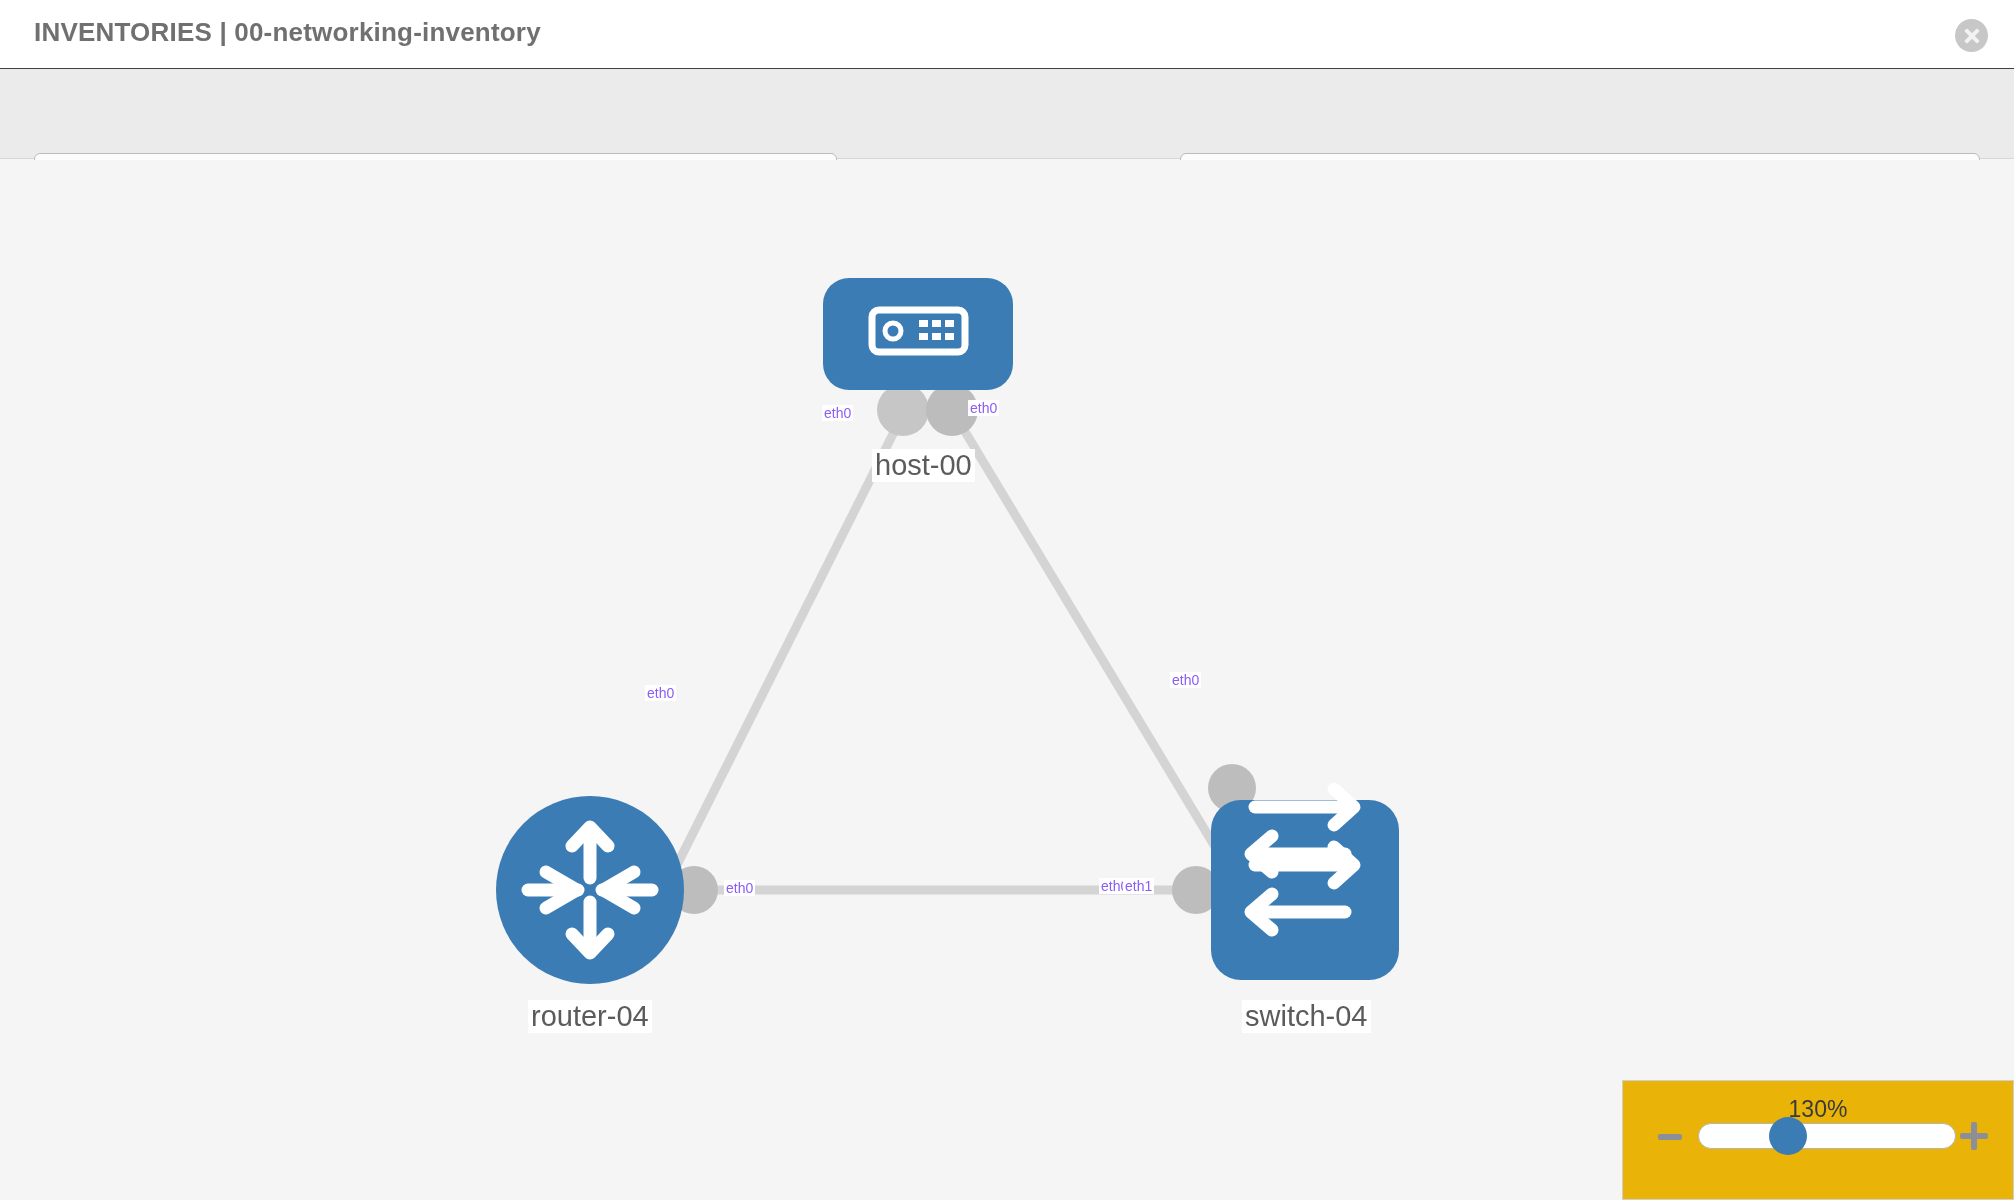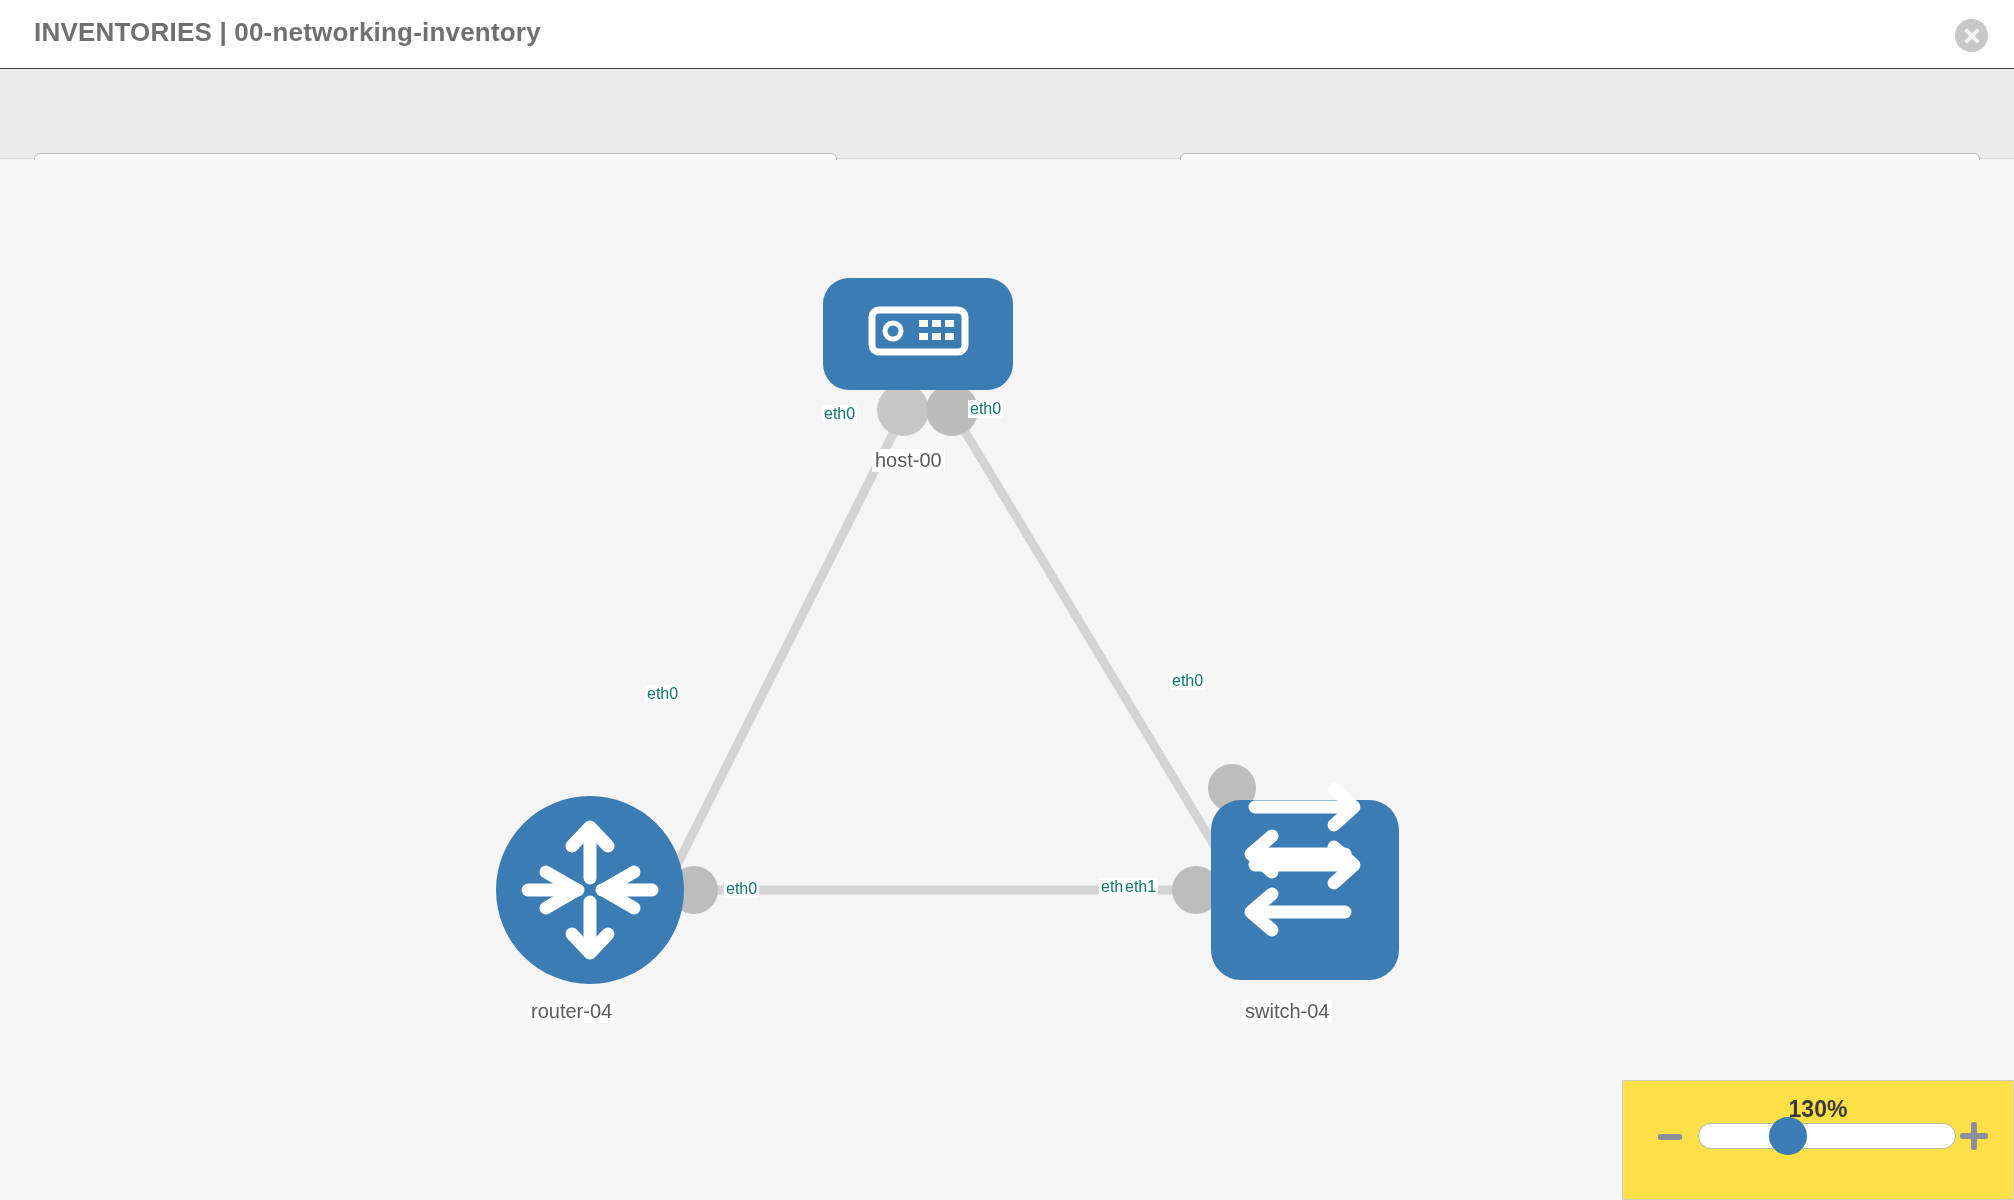--- a/index.html
+++ b/index.html
@@ -118,43 +118,42 @@
     position: absolute;
     top: 160px; left: 0;
     width: 2014px; height: 1040px;
     background: #f5f5f5;
     overflow: hidden;
   }
   .topo-svg { position: absolute; top: 0; left: 0; }
 
   .edge-label {
     position: absolute;
-    font-size: 16px;
-    color: #0f766e;
+    font-size: 14px;
+    color: #8b5cf6;
     background: #ffffff;
     padding: 0 2px;
     white-space: nowrap;
   }
   .node-label {
     position: absolute;
-    font-size: 20px;
+    font-size: 29px;
     color: #5b5b5b;
     background: #ffffff;
     padding: 0 3px;
     white-space: nowrap;
   }
 
   
   .zoom-panel {
     position: absolute;
     left: 1622px; top: 1080px;
     width: 392px; height: 120px;
-    background: #fde047;
+    background: #eab308;
     border: 1px solid #cfcfcf;
-    font-weight: bold;
   }
   .zoom-value {
     position: absolute;
     top: 15px; left: 0; width: 100%;
     text-align: center;
     font-size: 23px;
     color: #3a3a3a;
   }
   .zoom-minus {
     position: absolute;

